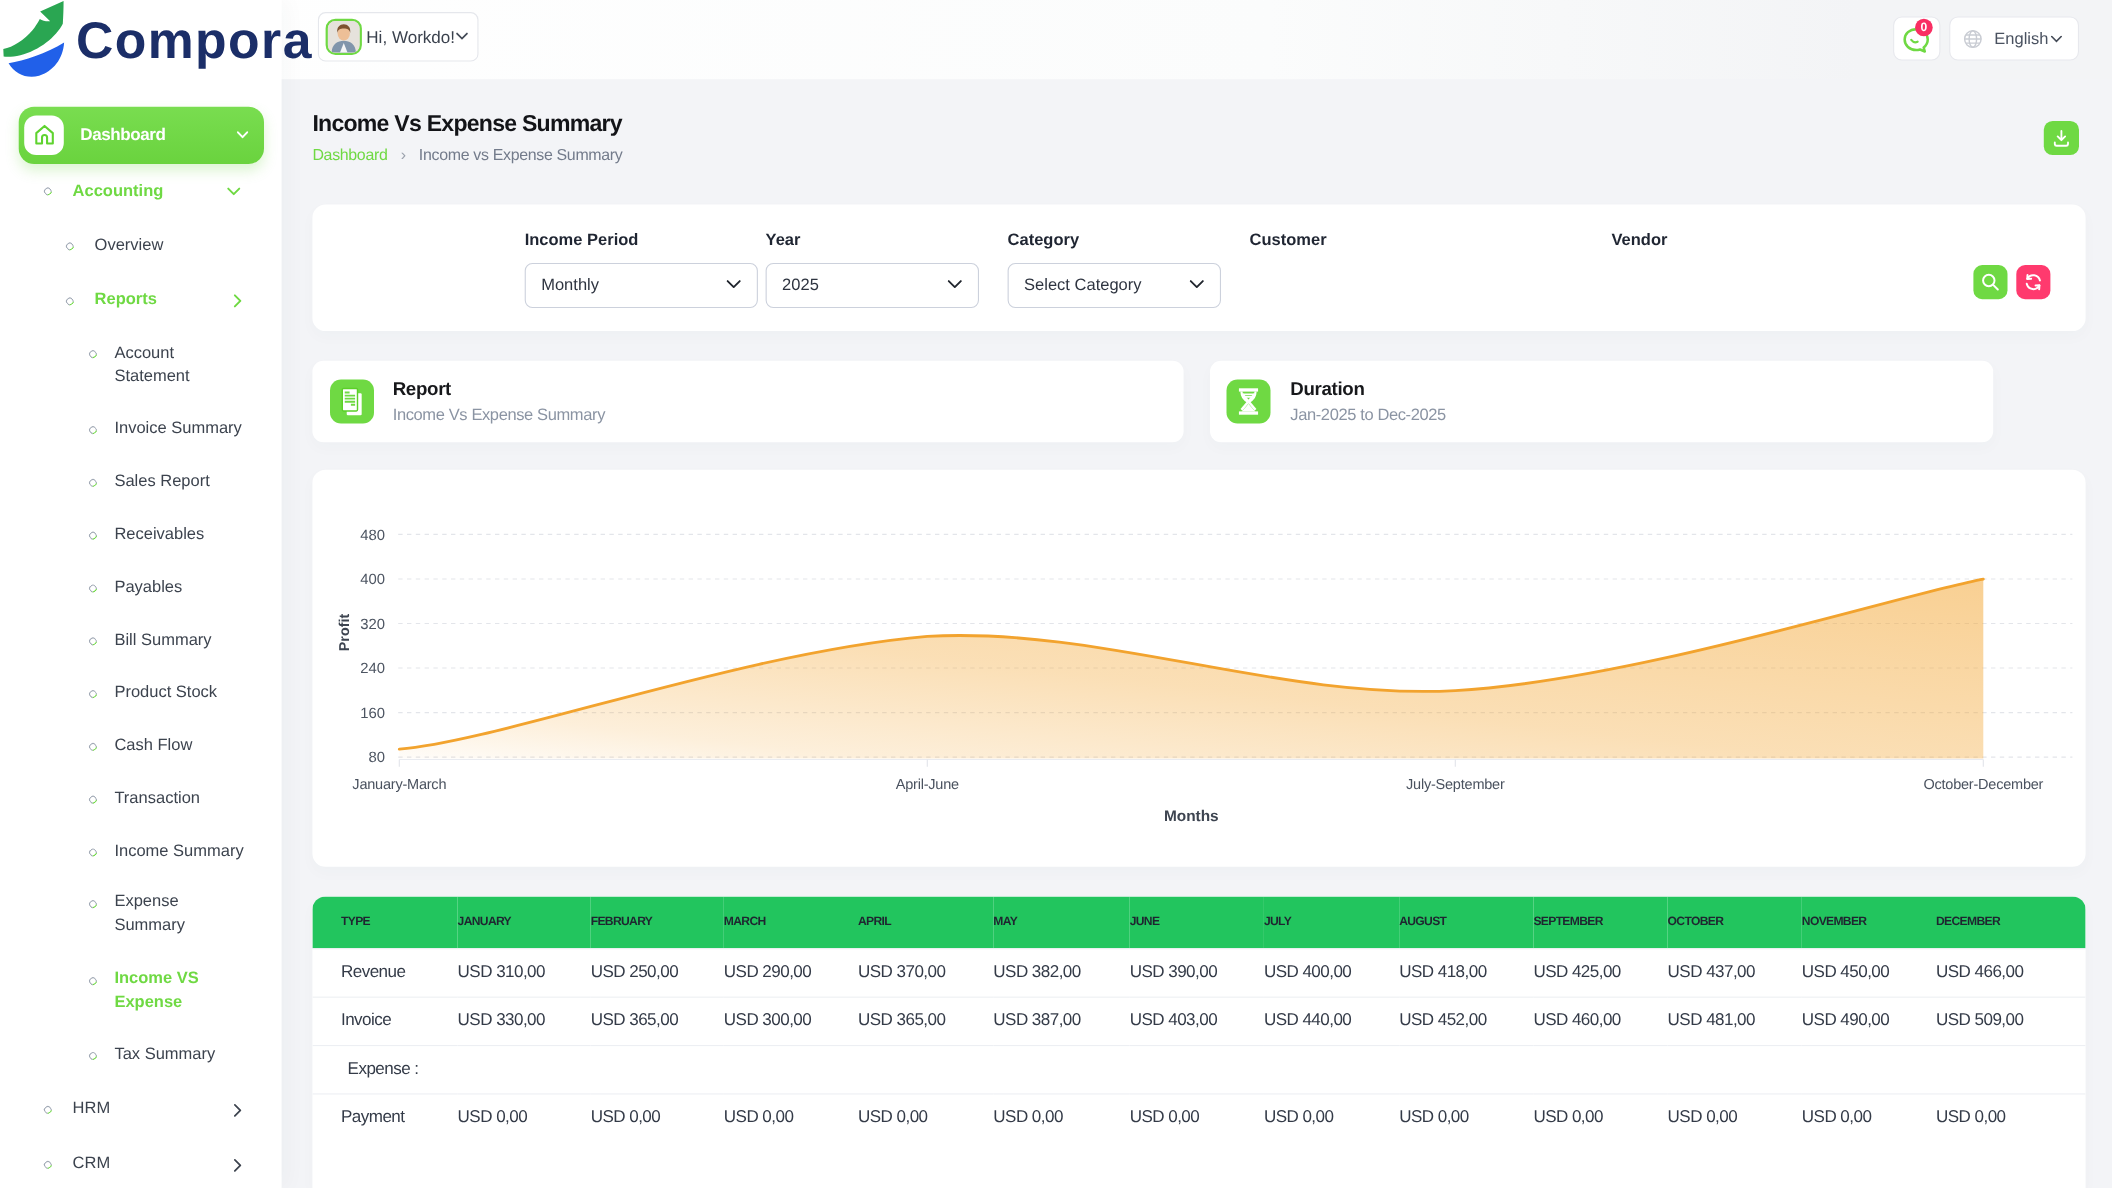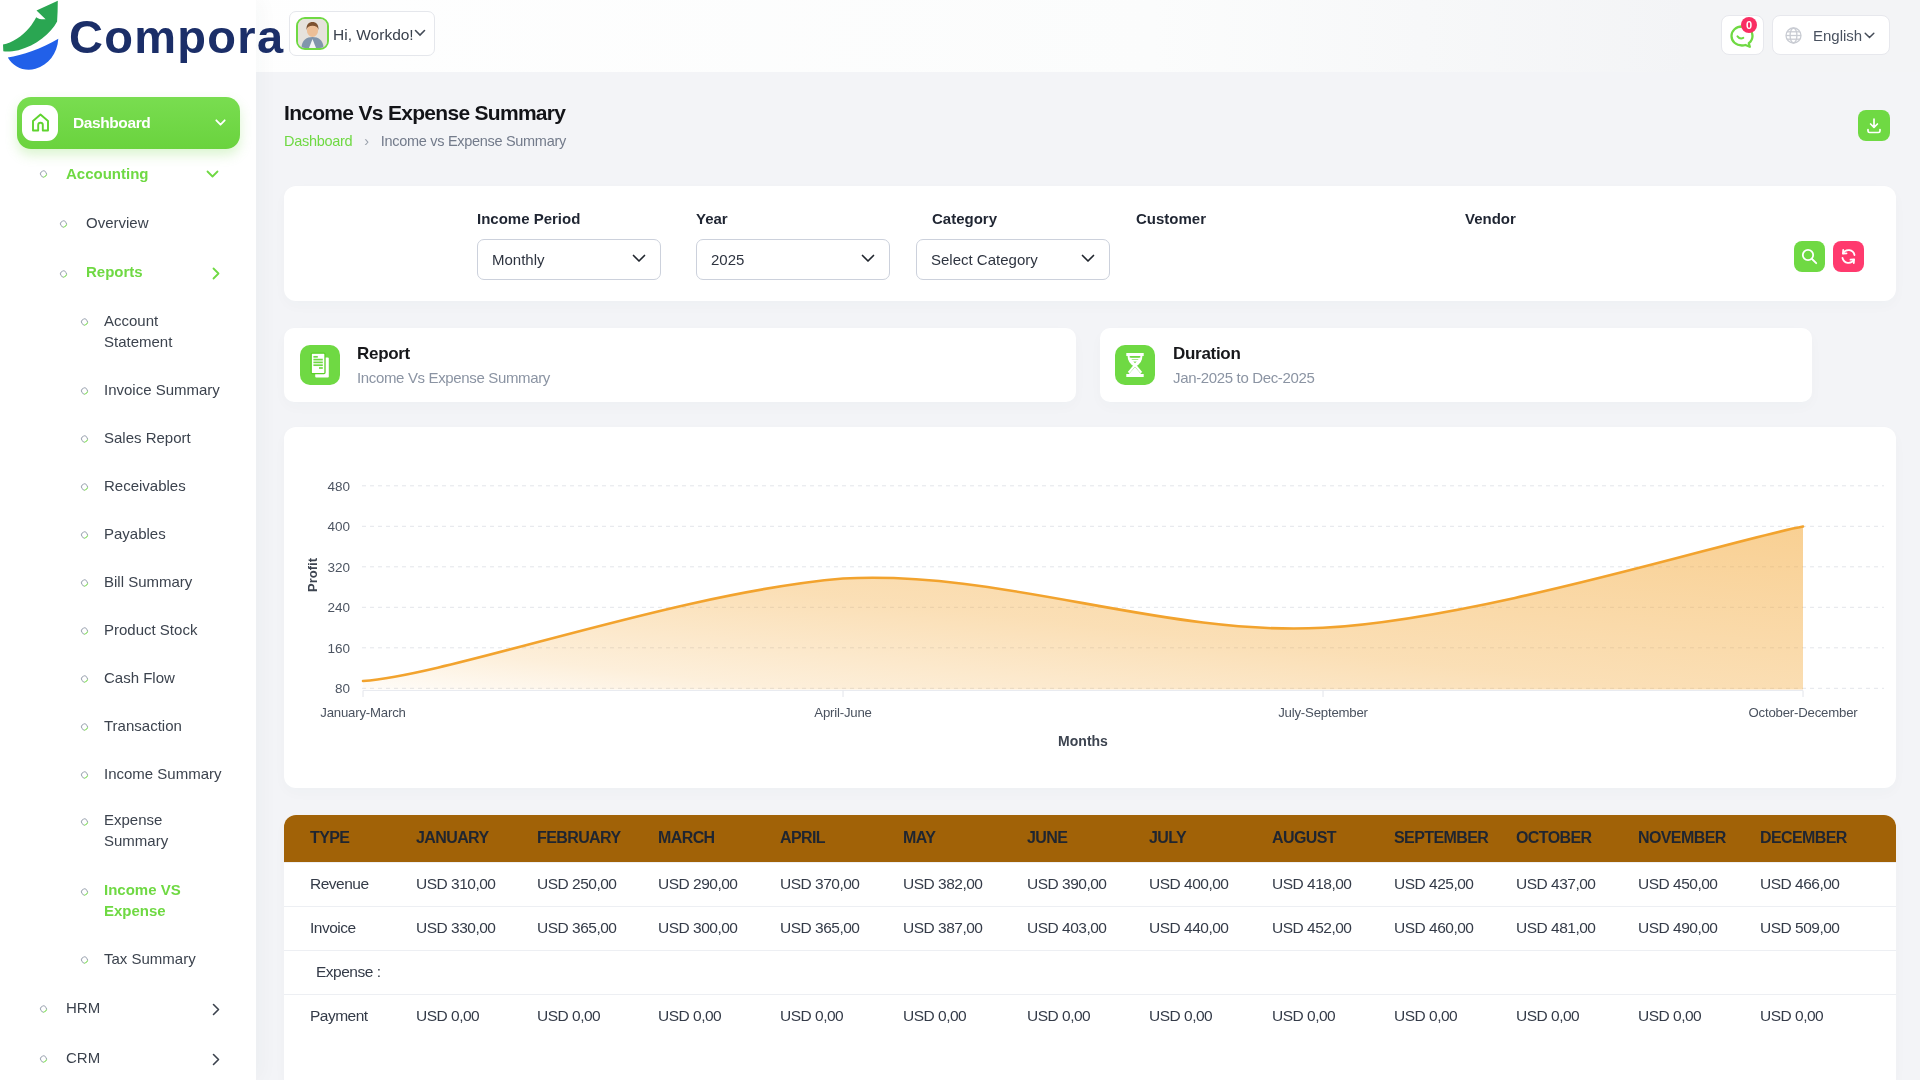--- a/index.html
+++ b/index.html
@@ -32,21 +32,21 @@
 .fsel .car { position:absolute; right:14px; top:14px; }
 .sqbtn { position:absolute; top:55px; width:31px; height:31px; border-radius:8px; }
 #info1 { left:284px; top:328px; width:792px; height:74px; border-radius:10px; }
 #info2 { left:1100px; top:328px; width:712px; height:74px; border-radius:10px; }
 .icon40 { position:absolute; left:22px; top:17px; width:40px; height:40px; border-radius:10px; background:#6fd943; }
 .ictitle { position:absolute; left:73px; top:15.5px; font-size:17px; letter-spacing:-0.3px; font-weight:bold; color:#17181b; }
 .icsub { position:absolute; left:73px; top:41px; font-size:15px; letter-spacing:-0.35px; color:#8b94a3; }
 #chart-card { left:284px; top:427px; width:1612px; height:361px; }
 #table-card { left:284px; top:815px; width:1612px; height:265px; border-radius:12px 12px 0 0; overflow:hidden; }
 table { border-collapse:collapse; table-layout:fixed; width:1612px; }
-thead th { background:#a16207; height:47px; font-size:16px; letter-spacing:-0.6px; font-weight:bold; color:#1f2530; text-align:left; vertical-align:middle; }
+thead th { background:#22c55e; height:47px; font-size:11px; letter-spacing:-0.6px; font-weight:bold; color:#1f2530; text-align:left; vertical-align:middle; }
 tbody td { height:44px; font-size:15.5px; letter-spacing:-0.5px; color:#343b48; border-top:1px solid #edeff3; vertical-align:middle; }
 </style>
 </head>
 <body>
 <div id="hdr" class="abs"></div>
 <div id="sidebar" class="abs"></div>
 
 <svg id="logo-swoosh" class="abs" width="60" height="72" viewBox="0 0 60 72" style="left:0;top:0;">
   <path d="M3,44.6 C12,42.8 22,36.5 29.5,27.5 C32,24.4 34.3,20.8 36.2,17.2 C38.6,18.9 42,19.6 45.6,19.3 L36.5,10.4 L57.8,0.8 C57.8,8 57.5,15 57.1,21.6 C51,33.5 36,45.8 18.5,50.2 C12.5,51.6 6.5,51.8 3.3,51.3 Z" fill="#2aa652"></path>
   <path d="M7.8,57.4 C22,55.3 42,48.7 58.3,38.7 C57.3,53.5 48.5,65 35.5,68.8 C24.5,71.8 13.5,67.3 7.8,57.4 Z" fill="#2160e9"></path>
@@ -156,28 +156,28 @@
 <div id="title" class="abs">Income Vs Expense Summary</div>
 <div id="crumb" class="abs"><span class="g">Dashboard</span><span style="color:#9aa1ac; padding:0 12px;">›</span><span>Income vs Expense Summary</span></div>
 <div id="dl-btn" class="abs"></div>
 <svg class="abs" style="left:1866px; top:118px;" width="16" height="16" viewBox="0 0 16 16">
   <path d="M8 1 L8 9 M4.6 6 L8 9.4 L11.4 6" fill="none" stroke="#fff" stroke-width="1.7" stroke-linecap="round" stroke-linejoin="round"></path>
   <path d="M2 11.5 L2 13 A1.6 1.6 0 0 0 3.6 14.5 L12.4 14.5 A1.6 1.6 0 0 0 14 13 L14 11.5" fill="none" stroke="#fff" stroke-width="1.7" stroke-linecap="round"></path>
 </svg>
 
 <div id="filter-card" class="card">
   <div class="flabel" style="left:193px;">Income Period</div>
-  <div class="fsel" style="left:193px; width:184px;">Monthly<svg class="car" width="14" height="9" viewBox="0 0 14 9">
+  <div class="fsel" style="left:193px; width:212px;">Monthly<svg class="car" width="14" height="9" viewBox="0 0 14 9">
         <path d="M1.5 1.5 L7 7 L12.5 1.5" fill="none" stroke="#21262e" stroke-width="1.7" stroke-linecap="round" stroke-linejoin="round"></path>
       </svg></div>
   <div class="flabel" style="left:412px;">Year</div>
   <div class="fsel" style="left:412px; width:194px;">2025<svg class="car" width="14" height="9" viewBox="0 0 14 9">
         <path d="M1.5 1.5 L7 7 L12.5 1.5" fill="none" stroke="#21262e" stroke-width="1.7" stroke-linecap="round" stroke-linejoin="round"></path>
       </svg></div>
-  <div class="flabel" style="left:632px;margin-left:16px;">Category</div>
+  <div class="flabel" style="left:632px;">Category</div>
   <div class="fsel" style="left:632px; width:194px;">Select Category<svg class="car" width="14" height="9" viewBox="0 0 14 9">
         <path d="M1.5 1.5 L7 7 L12.5 1.5" fill="none" stroke="#21262e" stroke-width="1.7" stroke-linecap="round" stroke-linejoin="round"></path>
       </svg></div>
   <div class="flabel" style="left:852px;">Customer</div>
   <div class="flabel" style="left:1181px;">Vendor</div>
   <div class="sqbtn" style="left:1510px; background:#6fd943;">
     <svg style="position:absolute; left:7px; top:7px;" width="17" height="17" viewBox="0 0 17 17">
       <circle cx="7" cy="7" r="5.2" fill="none" stroke="#fff" stroke-width="1.8"></circle>
       <line x1="11" y1="11" x2="15.2" y2="15.2" stroke="#fff" stroke-width="1.8" stroke-linecap="round"></line>
     </svg>

